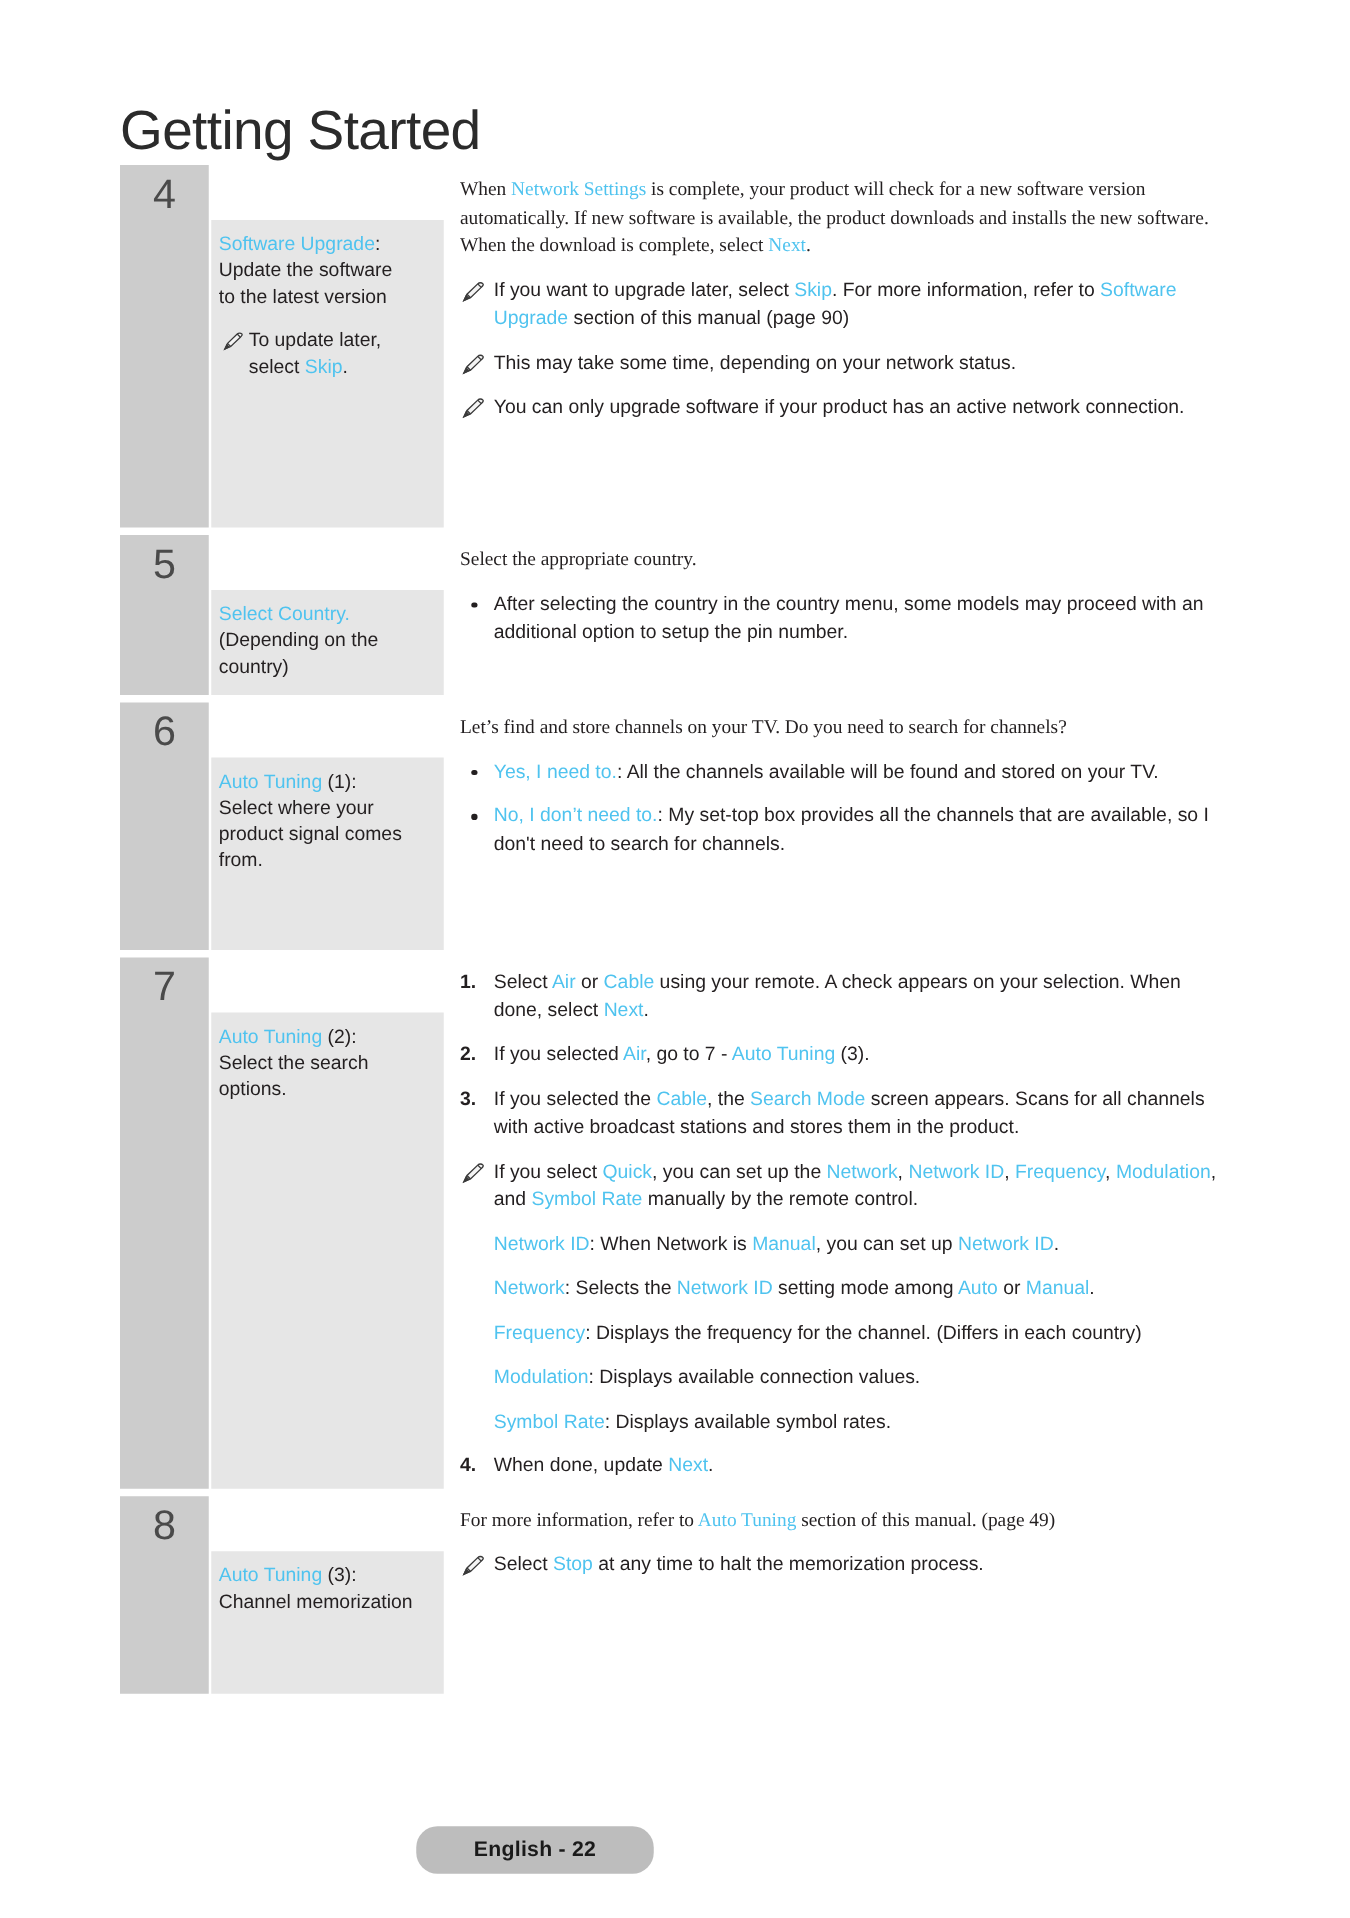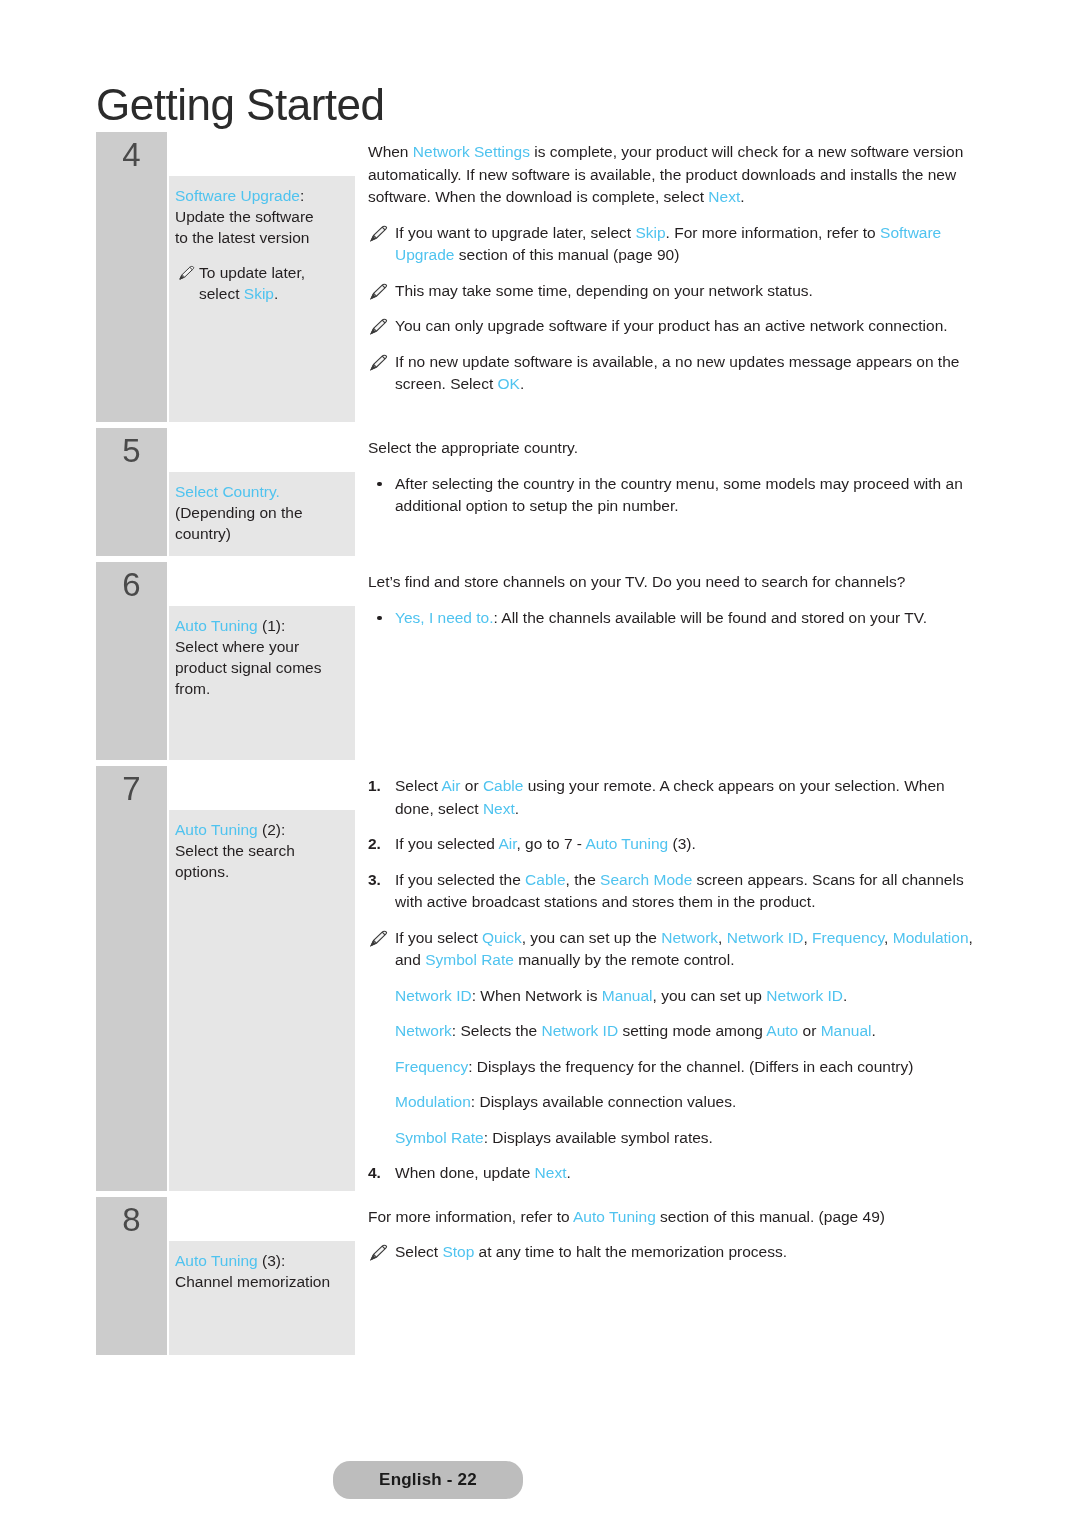--- a/index.html
+++ b/index.html
@@ -76,21 +76,21 @@
     padding: 9px 0 6px 13px;
     box-sizing: border-box;
     font-size: 15.5px;
     line-height: 22.5px;
     color: #231f20;
   }
 
   .accent { color: #4fc3ef; }
 
   
-  .para { margin: 0 0 13px 0; }
+  .para { margin: 0 0 13px 0; font-family: Liberation Serif, serif; }
   .para:last-child { margin-bottom: 0; }
 
   .note {
     position: relative;
     padding-left: 27px;
     margin: 0 0 13px 0;
   }
   .note:last-child { margin-bottom: 0; }
   .note .pencil {
     position: absolute;
@@ -216,28 +216,20 @@
             </g>
           </svg><span>This may take some time, depending on your network status.</span></div>
         <div class="note"><svg viewBox="0 0 20 17" class="pencil">
             <g fill="none" stroke="#3a3a3a" stroke-width="1.1">
               <path d="M18.4 2.1 C17.2 0.9 15.4 0.9 14.2 2.1 L5.6 10.4 L3.2 15.4 L8.4 13.2 L17.0 4.9 C18.2 3.7 19.0 2.7 18.4 2.1 Z" fill="#f4f4f4"></path>
               <path d="M5.6 10.4 L8.4 13.2"></path>
               <path d="M14.2 2.1 L17.0 4.9"></path>
               <path d="M3.2 15.4 L5.0 11.6 L6.9 13.5 Z" fill="#3a3a3a"></path>
             </g>
           </svg><span>You can only upgrade software if your product has an active network connection.</span></div>
-        <div class="note"><svg viewBox="0 0 20 17" class="pencil">
-            <g fill="none" stroke="#3a3a3a" stroke-width="1.1">
-              <path d="M18.4 2.1 C17.2 0.9 15.4 0.9 14.2 2.1 L5.6 10.4 L3.2 15.4 L8.4 13.2 L17.0 4.9 C18.2 3.7 19.0 2.7 18.4 2.1 Z" fill="#f4f4f4"></path>
-              <path d="M5.6 10.4 L8.4 13.2"></path>
-              <path d="M14.2 2.1 L17.0 4.9"></path>
-              <path d="M3.2 15.4 L5.0 11.6 L6.9 13.5 Z" fill="#3a3a3a"></path>
-            </g>
-          </svg><span>If no new update software is available, a no new updates message appears on the screen. Select </span><span class="accent">OK</span><span>.</span></div>
       </div>
     </div>
     <div class="step-row" style="min-height: 128px;">
       <div class="col-num">
         <div class="num">5</div>
       </div>
       <div class="col-label">
         <div><span class="accent">Select Country.</span><span></span></div>
         <div>(Depending on the</div>
         <div>country)</div>
@@ -253,20 +245,21 @@
       </div>
       <div class="col-label">
         <div><span class="accent">Auto Tuning</span><span> (1):</span></div>
         <div>Select where your</div>
         <div>product signal comes</div>
         <div>from.</div>
       </div>
       <div class="col-body">
         <div class="para"><span>Let’s find and store channels on your TV. Do you need to search for channels?</span></div>
         <div class="bullet"><span class="dot"></span><span class="accent">Yes, I need to.</span><span>: All the channels available will be found and stored on your TV.</span></div>
+        <div class="bullet"><span class="dot"></span><span class="accent">No, I don’t need to.</span><span>: My set-top box provides all the channels that are available, so I don't need to search for channels.</span></div>
       </div>
     </div>
     <div class="step-row" style="min-height: 400px;">
       <div class="col-num">
         <div class="num">7</div>
       </div>
       <div class="col-label">
         <div><span class="accent">Auto Tuning</span><span> (2):</span></div>
         <div>Select the search</div>
         <div>options.</div>

